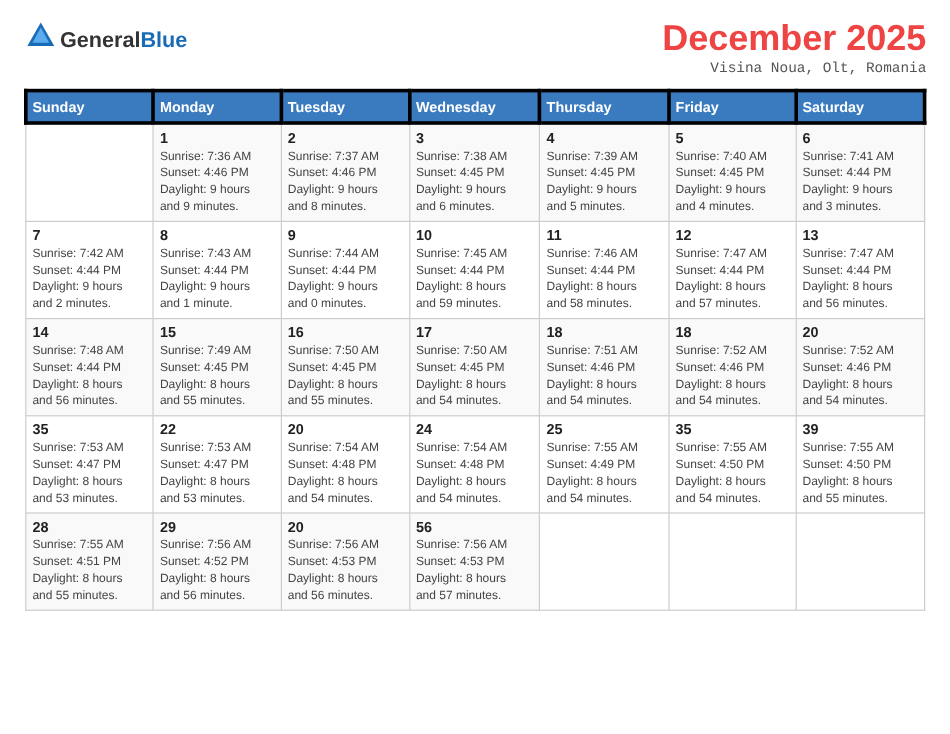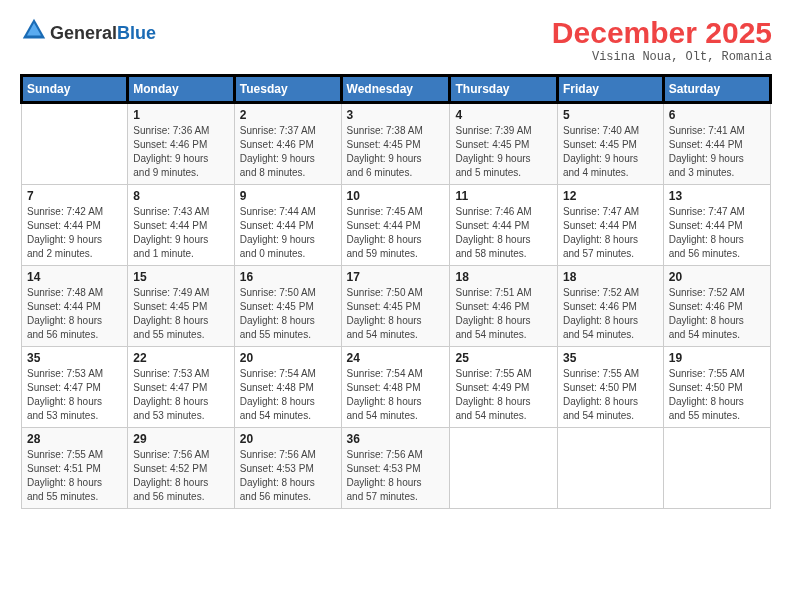--- a/index.html
+++ b/index.html
@@ -235,39 +235,39 @@
           </td>
           <td>
             <span class="day-number">25</span>
             <div class="day-info">Sunrise: 7:55 AM<br>Sunset: 4:49 PM<br>Daylight: 8 hours<br>and 54 minutes.</div>
           </td>
           <td>
             <span class="day-number">35</span>
             <div class="day-info">Sunrise: 7:55 AM<br>Sunset: 4:50 PM<br>Daylight: 8 hours<br>and 54 minutes.</div>
           </td>
           <td>
-            <span class="day-number">19</span>
+            <span class="day-number">39</span>
             <div class="day-info">Sunrise: 7:55 AM<br>Sunset: 4:50 PM<br>Daylight: 8 hours<br>and 55 minutes.</div>
           </td>
         </tr>
         <tr>
           <td>
             <span class="day-number">28</span>
             <div class="day-info">Sunrise: 7:55 AM<br>Sunset: 4:51 PM<br>Daylight: 8 hours<br>and 55 minutes.</div>
           </td>
           <td>
             <span class="day-number">29</span>
             <div class="day-info">Sunrise: 7:56 AM<br>Sunset: 4:52 PM<br>Daylight: 8 hours<br>and 56 minutes.</div>
           </td>
           <td>
             <span class="day-number">20</span>
             <div class="day-info">Sunrise: 7:56 AM<br>Sunset: 4:53 PM<br>Daylight: 8 hours<br>and 56 minutes.</div>
           </td>
           <td>
-            <span class="day-number">36</span>
+            <span class="day-number">56</span>
             <div class="day-info">Sunrise: 7:56 AM<br>Sunset: 4:53 PM<br>Daylight: 8 hours<br>and 57 minutes.</div>
           </td>
           <td class="empty-cell"></td>
           <td class="empty-cell"></td>
           <td class="empty-cell"></td>
         </tr>
       </tbody>
   </table>
 </div>
 

